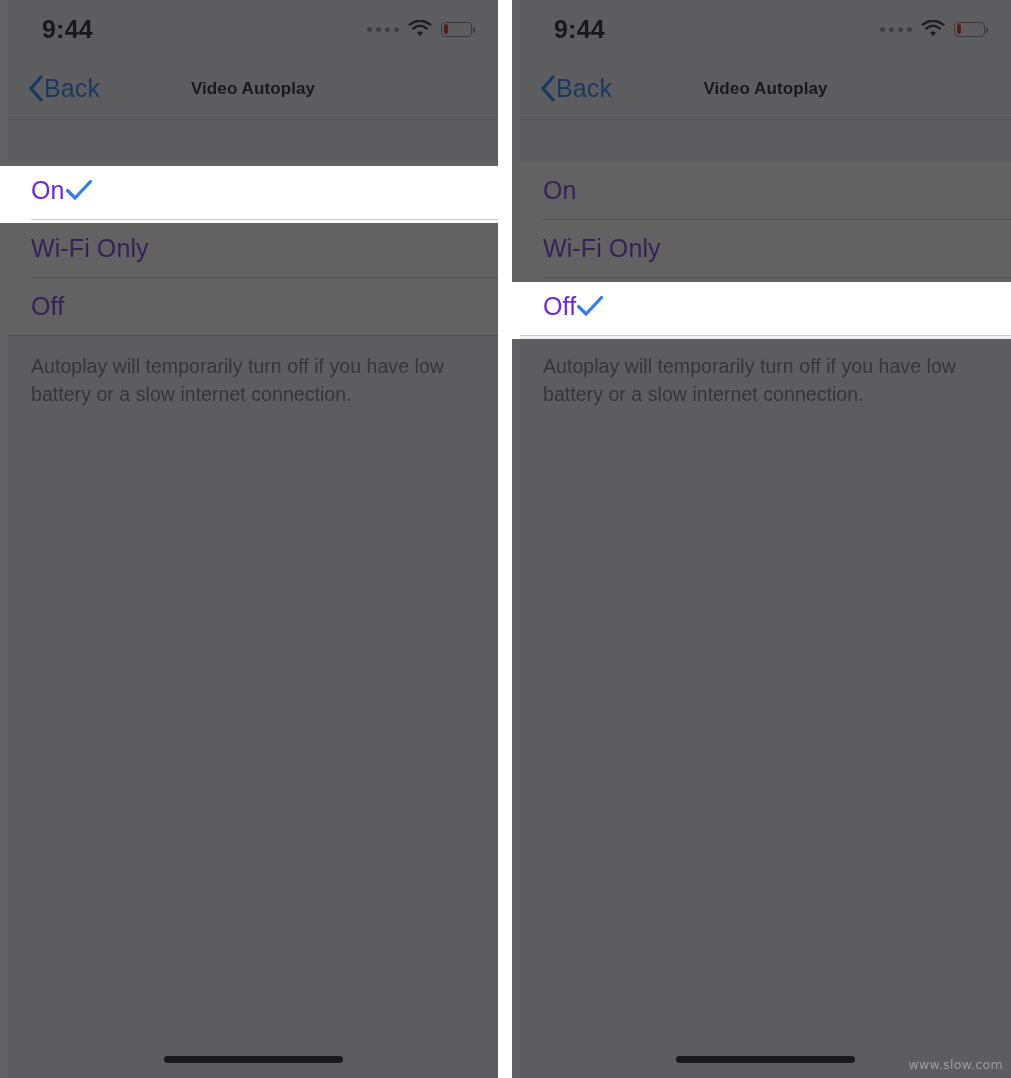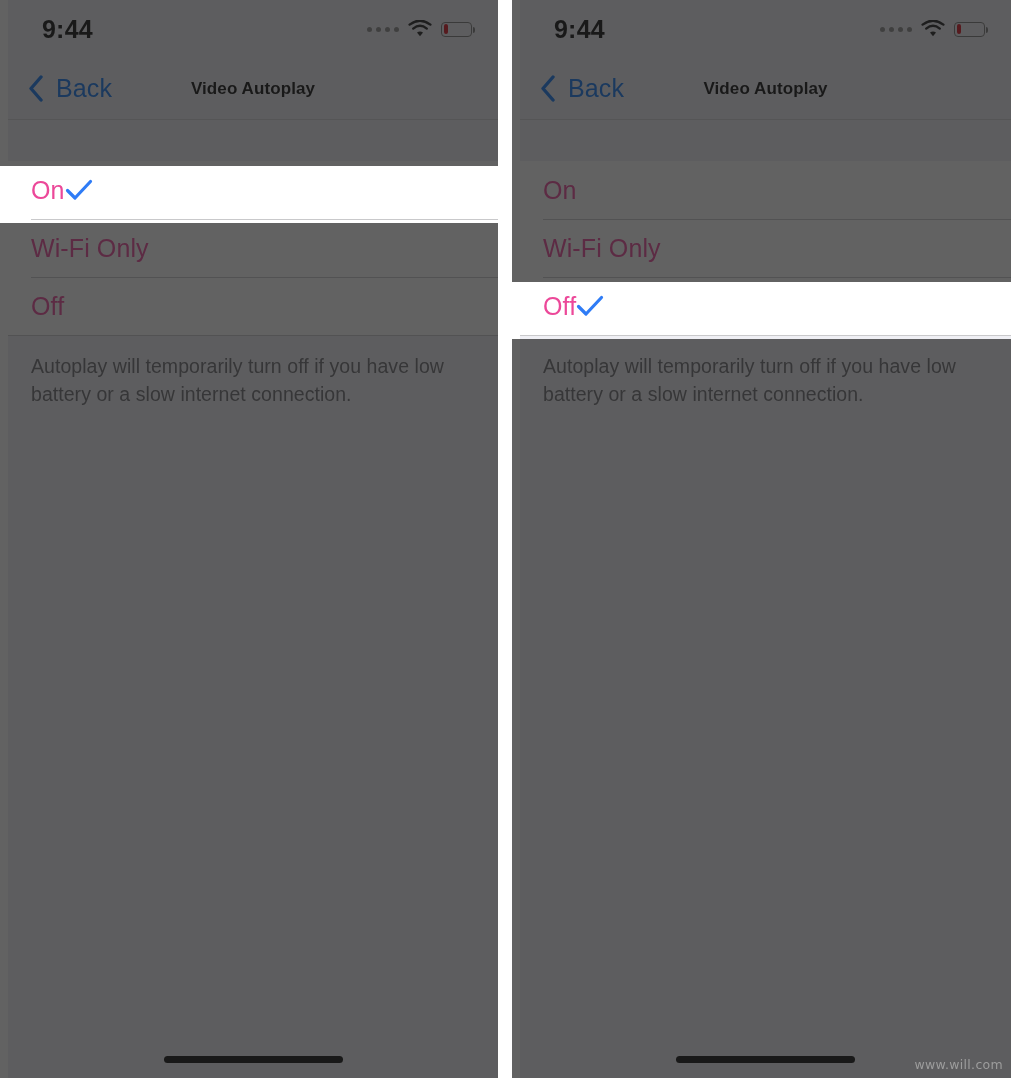--- a/index.html
+++ b/index.html
@@ -94,21 +94,21 @@
     position: relative;
     height: 62px;
     display: flex;
     align-items: center;
     padding: 0 20px;
     border-bottom: 1px solid #d4d4d6;
   }
   .back-btn {
     display: flex;
     align-items: center;
-    gap: 12px;
+    gap: 0;
     cursor: pointer;
   }
   .chevron-left { width: 16px; height: 27px; display: block; }
   .back-label {
     font-size: 25px;
     color: #1277f2;
     letter-spacing: 0.1px;
   }
   .nav-title {
     position: absolute;
@@ -137,21 +137,21 @@
   }
   .row + .row::before {
     content: "";
     position: absolute;
     left: 23px; right: 0; top: 0;
     height: 1px;
     background: #c9c9cb;
   }
   .row-label {
     font-size: 25px;
-    color: #ec4899;
+    color: #6d28d9;
     letter-spacing: 0.1px;
   }
   .check-icon {
     margin-left: auto;
     width: 28px; height: 22px;
     display: block;
     opacity: 0;
   }
   .row.selected .check-icon { opacity: 1; }
 
@@ -377,16 +377,16 @@
 
         <div class="home-indicator-wrap">
           <div class="home-indicator"></div>
         </div>
       </div>
 
       <div class="dim-layer" style="top:0;height:282px;"></div>
       <div class="dim-layer" style="top:339px;bottom:0;"></div>
     </div>
 
-    <span class="watermark">www.will.com</span>
+    <span class="watermark">www.slow.com</span>
   </div>
 
 </div>
 
 </body></html>

